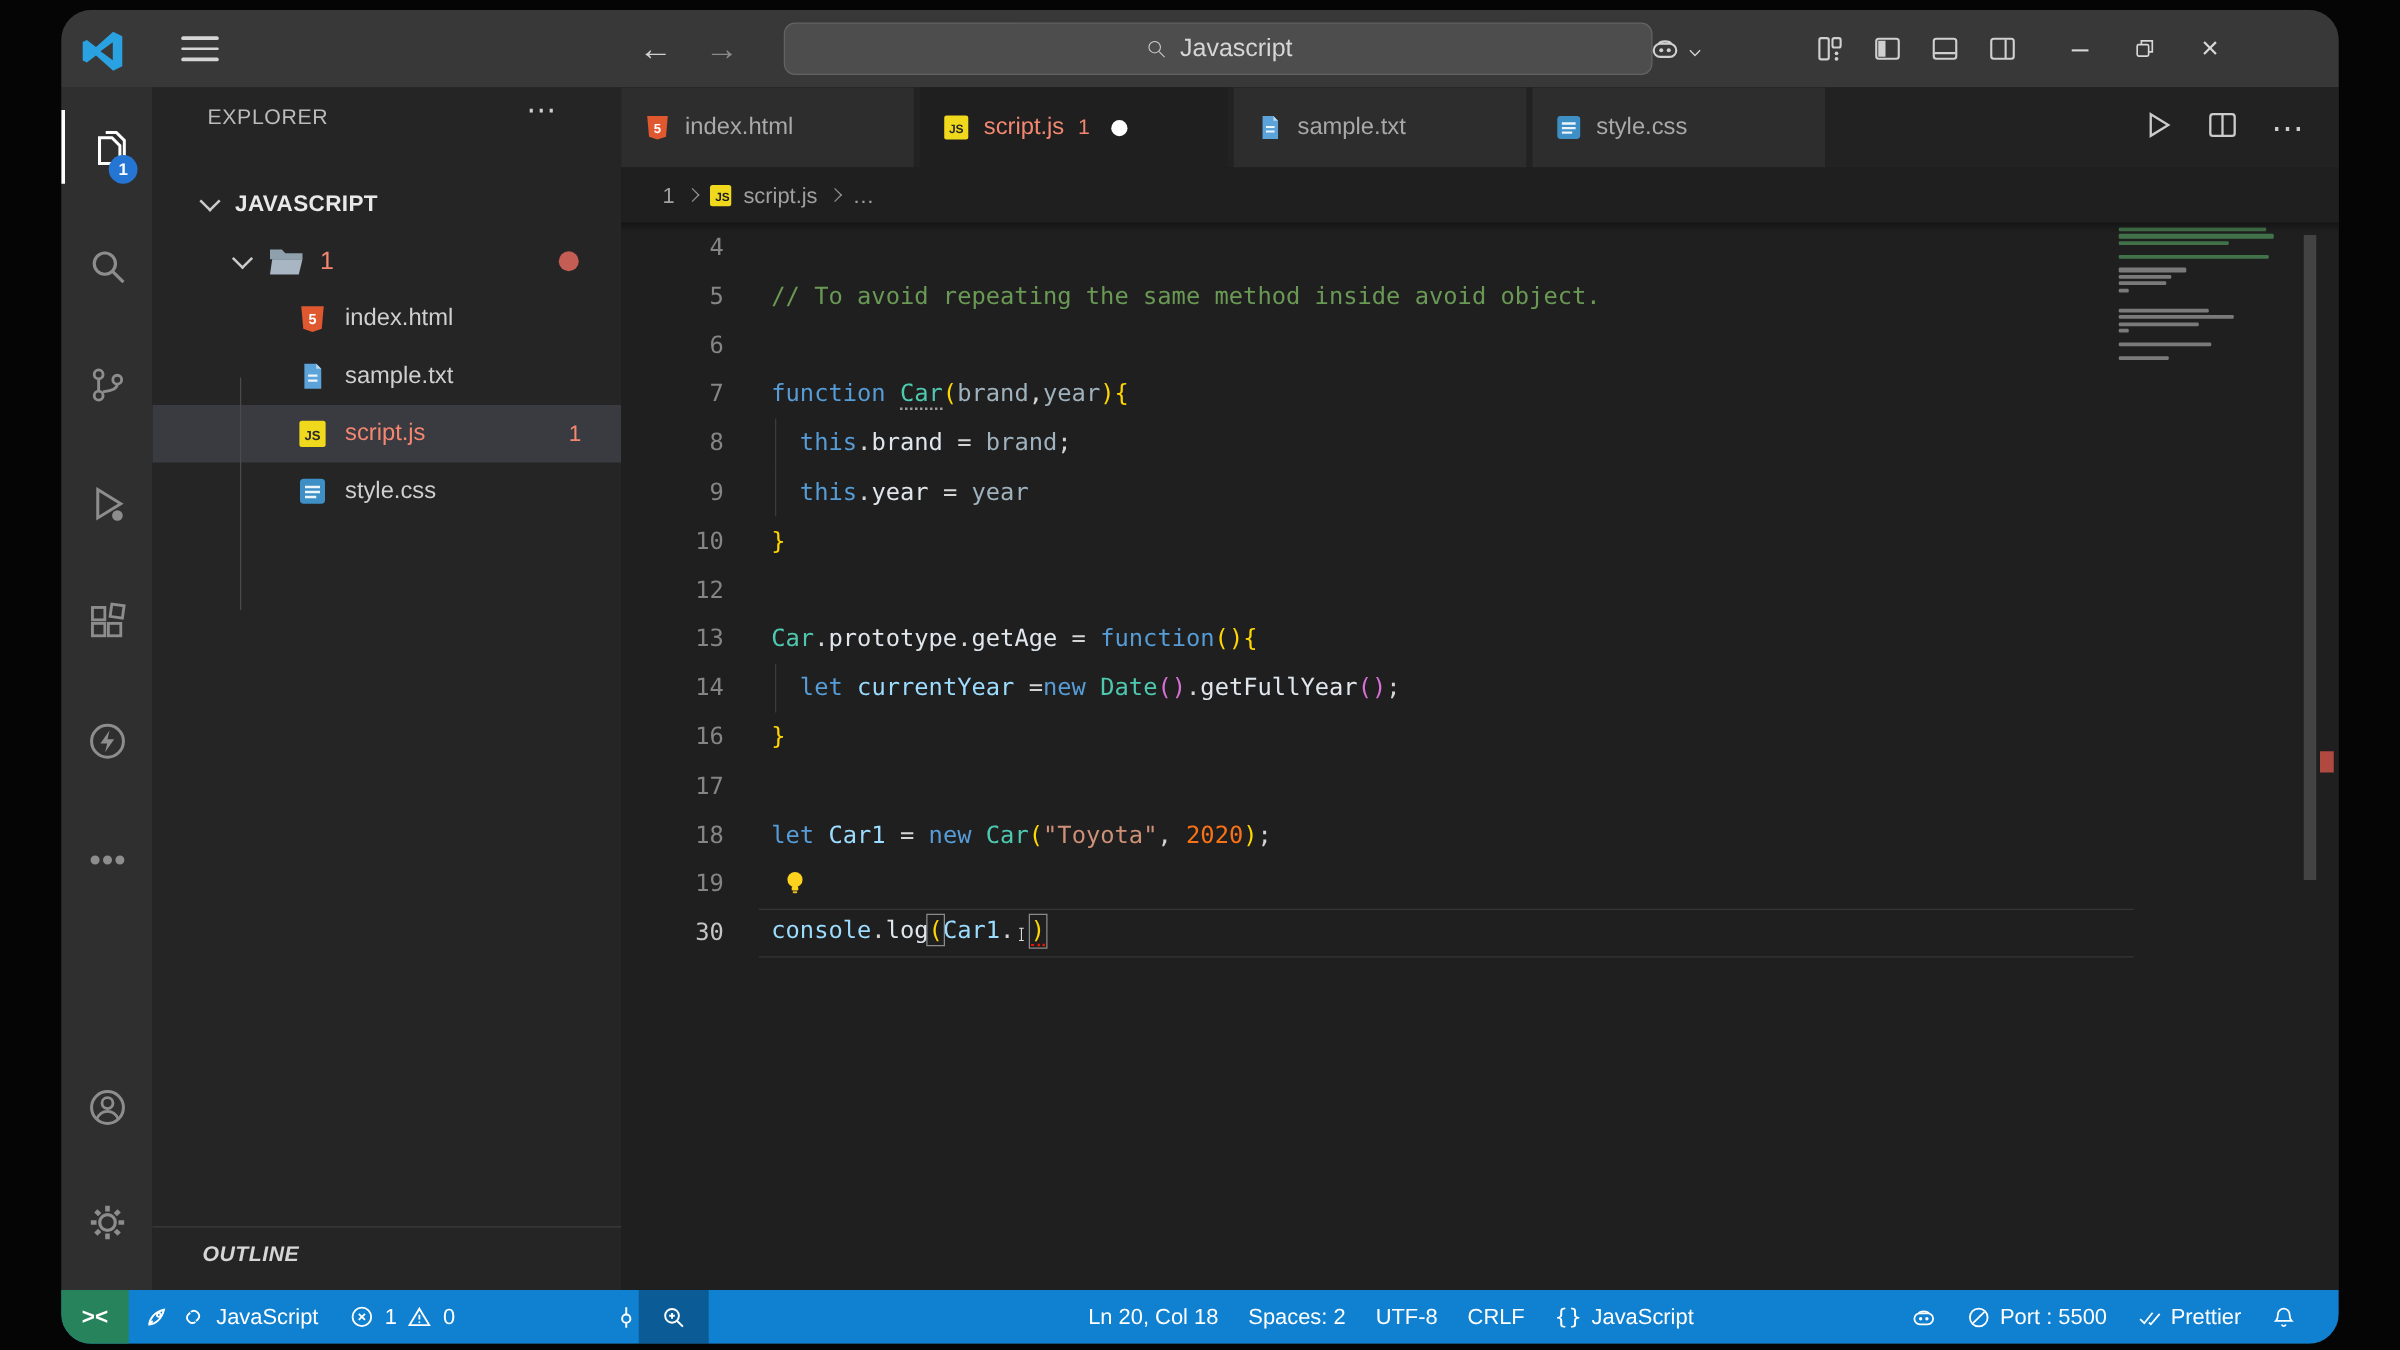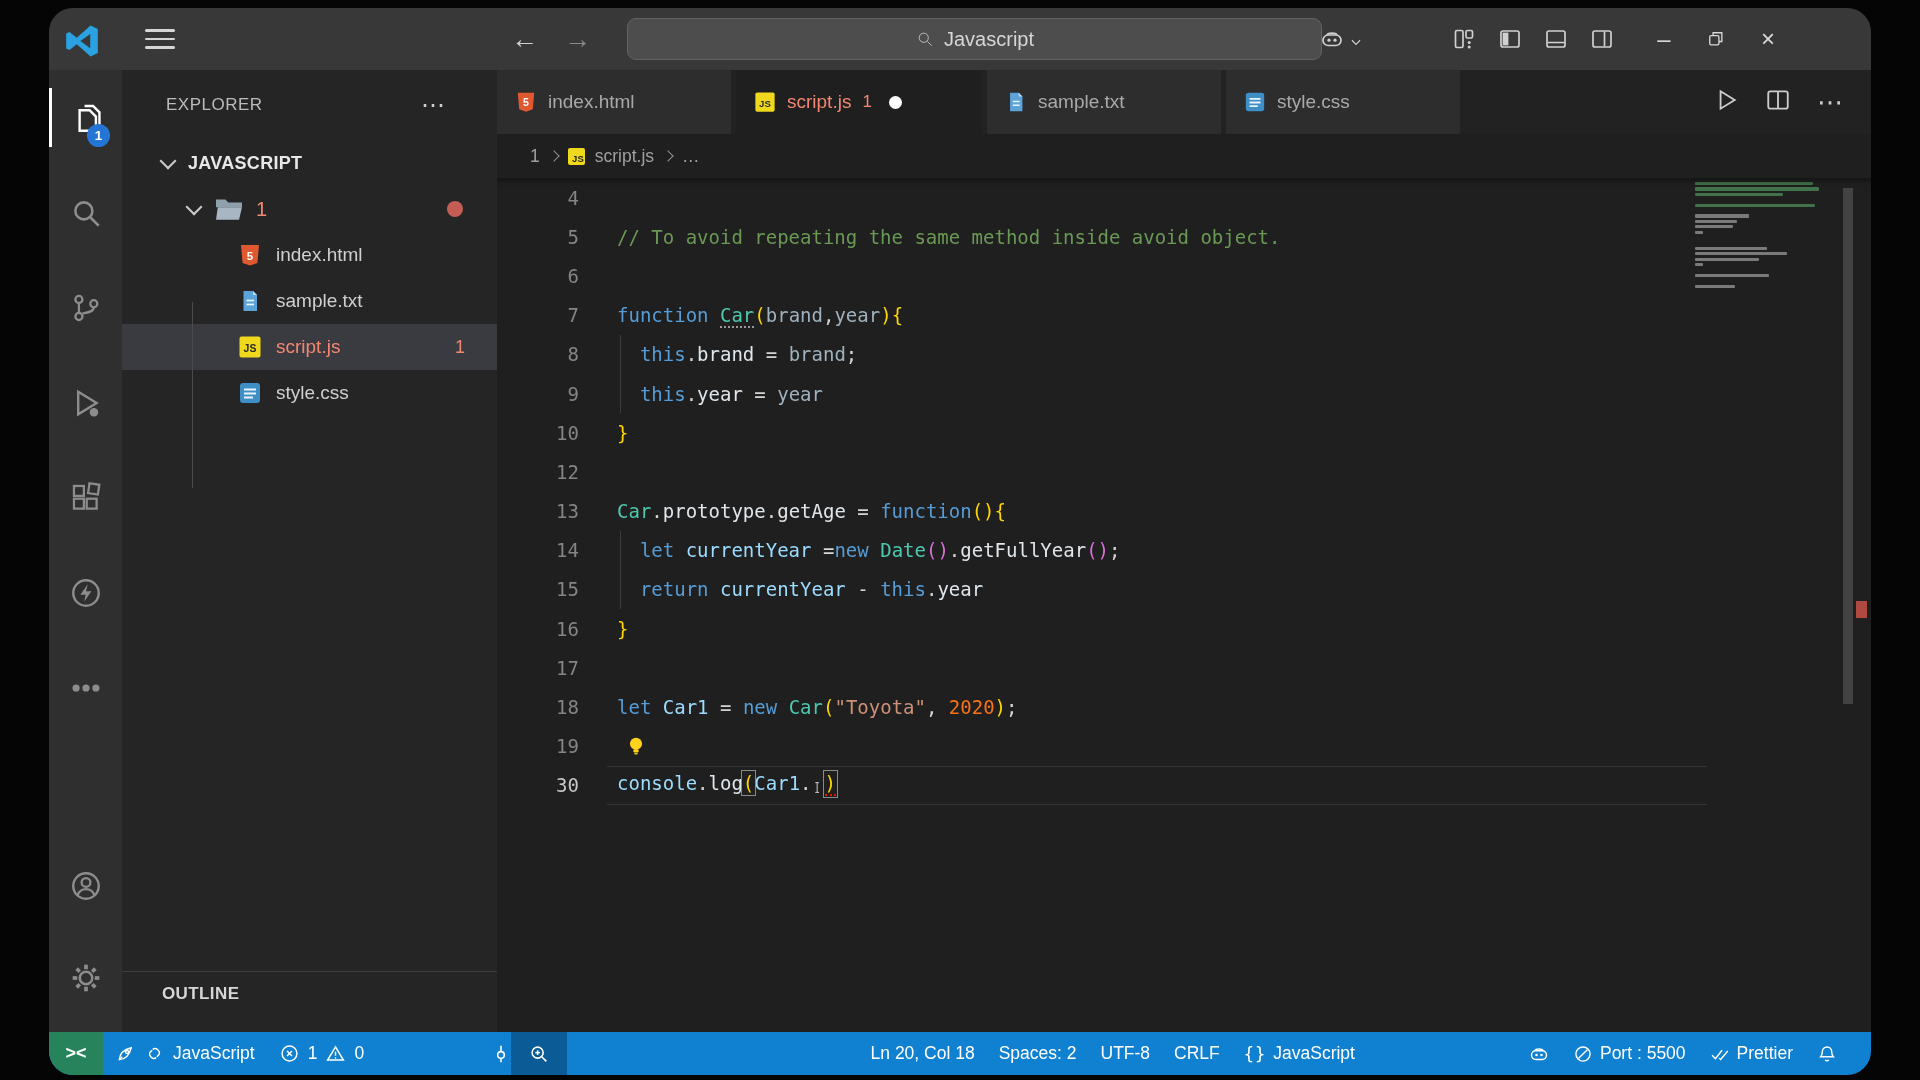--- a/index.html
+++ b/index.html
@@ -44,41 +44,41 @@
   .ab-item svg { width:34px; height:34px; stroke:currentColor; fill:none; stroke-width:1.7; }
   .ab-item.active { color:#ffffff; }
   .ab-item.active::before { content:""; position:absolute; left:0; top:18px; bottom:18px; width:2.5px; background:#fff; }
   .ab-badge { position:absolute; right:12px; bottom:18px; min-width:23px; height:23px; border-radius:12px;
     background:#2576d4; color:#fff; font-size:13.5px; display:flex; align-items:center; justify-content:center; font-weight:bold;}
   .ab-bottom { display:flex; flex-direction:column; width:100%; padding-bottom:8px;}
   .ab-bottom .ab-item { height:92px; }
 
   
   .sidebar { width:375px; background:#252526; position:relative; color:#cccccc; }
-  .sb-header { height:56px; display:flex; align-items:center; padding:14px 22px 0 44px; }
+  .sb-header { height:56px; display:flex; padding:14px 22px 0 44px; }
   .sb-title { font-size:17px; letter-spacing:0.5px; color:#bbbbbb; }
   .sb-more { margin-left:auto; margin-right:30px; color:#cfcfcf; font-size:24px; cursor:pointer; line-height:10px;}
   .sb-sect { margin-top:14px; }
   .row { height:46px; display:flex; align-items:center; cursor:pointer; position:relative; font-size:19px; }
   .row .chevron { width:12px; height:12px; border-right:2px solid #cccccc; border-bottom:2px solid #cccccc; margin-right:14px; flex:0 0 auto;}
   .chevron.down { transform:rotate(45deg); margin-top:-4px; }
   .chevron.right { transform:rotate(-45deg); }
   .sect-row { padding-left:40px; font-weight:bold; font-size:18px; color:#e8e8e8; letter-spacing:0.3px;}
   .folder-row { padding-left:66px; }
   .folder-row .fname { color:#f48771; font-size:20px; }
   .folder-row svg { width:30px; height:26px; margin-right:12px; }
   .dot-badge { position:absolute; right:34px; top:15px; width:16px; height:16px; border-radius:50%; background:#c45e54; }
   .file-row { padding-left:116px; }
   .file-row.sel { background:#3a3a41; }
   .file-row .ficon { width:24px; height:24px; margin-right:14px; flex:0 0 auto; display:flex; }
   .file-row .fname { color:#cfcfcf; }
   .file-row.err .fname { color:#f48771; }
   .fbadge { position:absolute; right:32px; color:#f48771; font-size:18px; }
   .indent-guide { position:absolute; left:70px; top:232px; width:1px; height:186px; background:#4a4a4a; }
-  .side-bottom { position:absolute; bottom:16px; left:0; right:0; }
+  .side-bottom { position:absolute; bottom:6px; left:0; right:0;font-style:italic; }
   .side-bottom .brow { height:45px; border-top:1px solid #3c3c3c; display:flex; align-items:center; padding-left:18px;
     font-weight:bold; font-size:17px; color:#d6d6d6; letter-spacing:0.4px; cursor:pointer;}
   .side-bottom .chevron { width:10px; height:10px; margin-right:12px; }
 
   
   .editor { flex:1; display:flex; flex-direction:column; min-width:0; background:#1f1f1f; position:relative;}
   .tabbar { height:64px; background:#222223; display:flex; align-items:stretch; flex:0 0 auto; }
   .tab { width:234px; margin-right:5px; background:#2d2d2d; display:flex; align-items:center; padding-left:18px; gap:11px;
     font-size:19px; color:#a9a9a9; cursor:pointer; }
   .tab .ficon { width:22px; height:22px; display:flex; }
@@ -447,21 +447,20 @@
               <div class="cline"><span class="ln">4</span><span class="ctext"></span></div>
               <div class="cline"><span class="ln">5</span><span class="ctext"><span class="tok-comment">// To avoid repeating the same method inside avoid object.</span></span></div>
               <div class="cline"><span class="ln">6</span><span class="ctext"></span></div>
               <div class="cline"><span class="ln">7</span><span class="ctext"><span class="tok-kw">function</span><span class="tok-plain"> </span><span class="tok-cls warnline">Car</span><span class="tok-b1">(</span><span class="tok-param">brand</span><span class="tok-plain">,</span><span class="tok-param">year</span><span class="tok-b1">)</span><span class="tok-b1">{</span></span></div>
               <div class="cline"><span class="ln">8</span><span class="iguide"></span><span class="ctext"><span class="tok-plain">  </span><span class="tok-kw">this</span><span class="tok-plain">.</span><span class="tok-prop">brand</span><span class="tok-plain"> = </span><span class="tok-param">brand</span><span class="tok-plain">;</span></span></div>
               <div class="cline"><span class="ln">9</span><span class="iguide"></span><span class="ctext"><span class="tok-plain">  </span><span class="tok-kw">this</span><span class="tok-plain">.</span><span class="tok-prop">year</span><span class="tok-plain"> = </span><span class="tok-param">year</span></span></div>
               <div class="cline"><span class="ln">10</span><span class="ctext"><span class="tok-b1">}</span></span></div>
               <div class="cline"><span class="ln">12</span><span class="ctext"></span></div>
               <div class="cline"><span class="ln">13</span><span class="ctext"><span class="tok-cls">Car</span><span class="tok-plain">.</span><span class="tok-prop">prototype</span><span class="tok-plain">.</span><span class="tok-prop">getAge</span><span class="tok-plain"> = </span><span class="tok-kw">function</span><span class="tok-b1">(){</span></span></div>
               <div class="cline"><span class="ln">14</span><span class="iguide"></span><span class="ctext"><span class="tok-plain">  </span><span class="tok-kw">let</span><span class="tok-plain"> </span><span class="tok-var">currentYear</span><span class="tok-plain"> =</span><span class="tok-kw">new</span><span class="tok-plain"> </span><span class="tok-cls">Date</span><span class="tok-b2">()</span><span class="tok-plain">.</span><span class="tok-prop">getFullYear</span><span class="tok-b2">()</span><span class="tok-plain">;</span></span></div>
-              <div class="cline"><span class="ln">15</span><span class="iguide"></span><span class="ctext"><span class="tok-plain">  </span><span class="tok-kw">return</span><span class="tok-plain"> </span><span class="tok-var">currentYear</span><span class="tok-plain"> - </span><span class="tok-kw">this</span><span class="tok-plain">.</span><span class="tok-prop">year</span></span></div>
               <div class="cline"><span class="ln">16</span><span class="ctext"><span class="tok-b1">}</span></span></div>
               <div class="cline"><span class="ln">17</span><span class="ctext"></span></div>
               <div class="cline"><span class="ln">18</span><span class="ctext"><span class="tok-kw">let</span><span class="tok-plain"> </span><span class="tok-var">Car1</span><span class="tok-plain"> = </span><span class="tok-kw">new</span><span class="tok-plain"> </span><span class="tok-cls">Car</span><span class="tok-b1">(</span><span class="tok-str">"Toyota"</span><span class="tok-plain">, </span><span class="tok-num">2020</span><span class="tok-b1">)</span><span class="tok-plain">;</span></span></div>
               <div class="cline"><span class="ln">19</span><span class="bulb"><svg viewBox="0 0 24 24">
                     <circle cx="12" cy="9.5" r="6.6" fill="#ffd21e"></circle>
                     <rect x="9.1" y="15.6" width="5.8" height="3.4" rx="1.2" fill="#ffd21e"></rect>
                     <rect x="10" y="19.6" width="4" height="1.8" rx="0.9" fill="#e6bd1b"></rect>
                   </svg></span><span class="ctext"></span></div>
               <div class="cline cur"><span class="ln">30</span><span class="ctext"><span class="tok-var">console</span><span class="tok-plain">.</span><span class="tok-prop">log</span><span class="tok-b1 match">(</span><span class="tok-var">Car1</span><span class="tok-plain">.</span><span class="ibeam"><svg viewBox="0 0 24 24">
                       <path d="M6 3h7M6 21h7M9.5 3v18" stroke="#d8d8d8" stroke-width="1.7" fill="none"></path>

